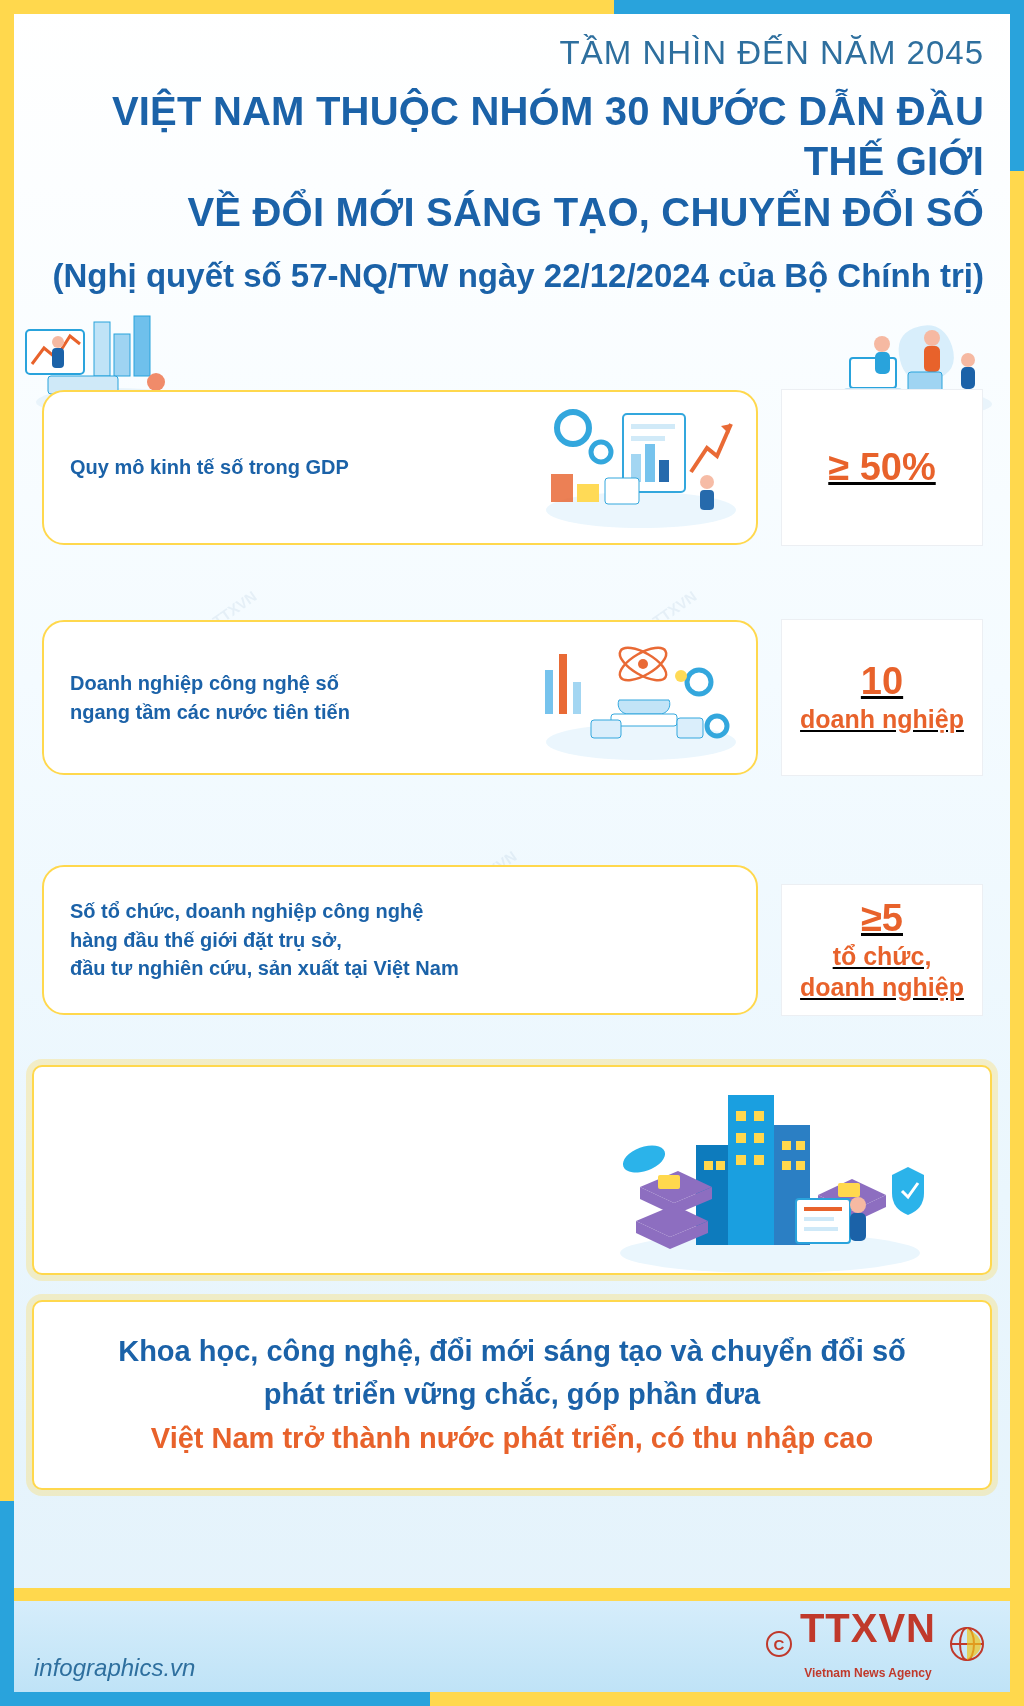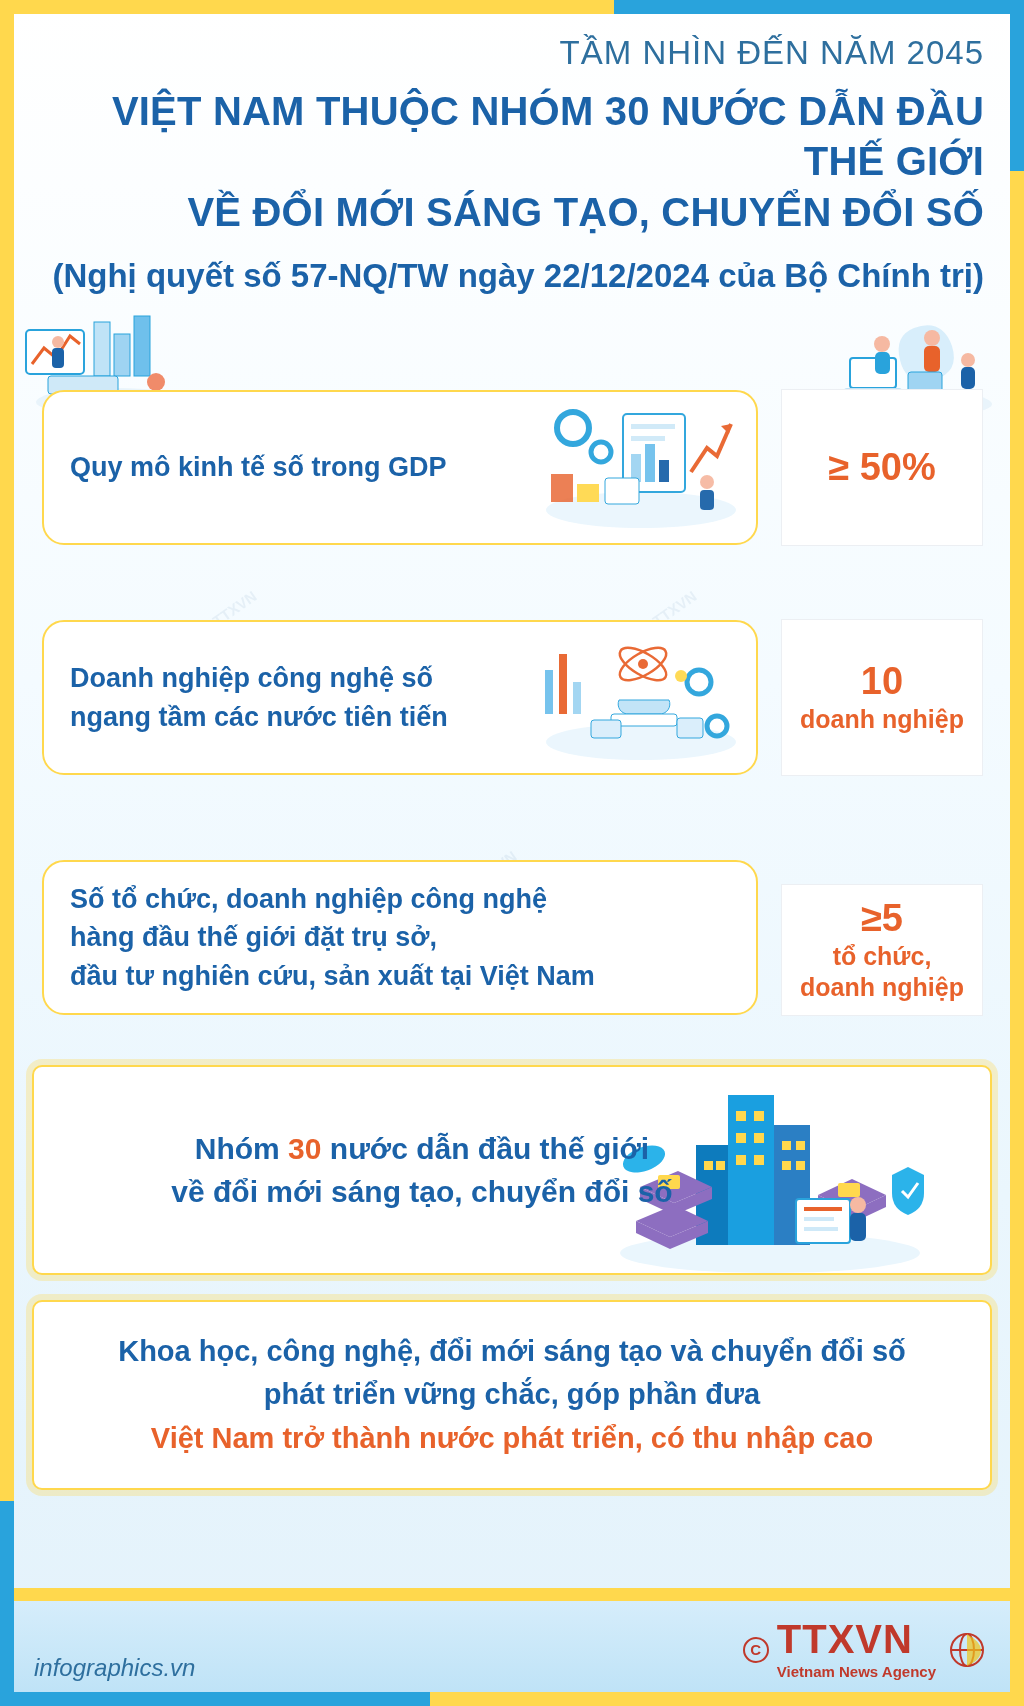--- a/index.html
+++ b/index.html
@@ -94,21 +94,21 @@
     border: 2px solid #ffd84d;
     border-radius: 22px;
     flex: 1;
     display: flex;
     align-items: center;
     padding: 18px 26px;
     min-height: 150px;
     overflow: hidden;
   }
   .card .label {
-    font-size: 27px;
+    font-size: 20px;
     font-weight: bold;
     color: #1b62a8;
     line-height: 1.42;
     max-width: 440px;
     z-index: 2;
   }
   .card .art {
     position: absolute;
     right: 10px;
     top: 50%;
@@ -123,20 +123,21 @@
     background: #ffffff;
     border: none;
     box-shadow: 0 0 0 1px #eceff3;
     display: flex;
     flex-direction: column;
     justify-content: center;
     align-items: center;
     text-align: center;
     padding: 12px 8px;
     position: relative;
+    text-decoration: underline;
   }
   .value-box .big {
     font-size: 38px;
     font-weight: bold;
     color: #e8622b;
     line-height: 1.15;
   }
   .value-box .small {
     font-size: 25px;
     font-weight: bold;
@@ -204,22 +205,22 @@
     width: 26px; height: 26px; border-radius: 50%;
     border: 2px solid #c0392b; color: #c0392b;
     font-size: 15px; font-weight: bold;
     display: flex; align-items: center; justify-content: center;
   }
   .logo .ttx {
     font-size: 40px; font-weight: bold; color: #c0392b; letter-spacing: 1px;
     line-height: 1;
   }
   .logo .vna {
-    font-size: 15px; color: #c0392b; font-weight: bold; text-align: center;
-    margin-top: 4px;
+    font-size: 12px; color: #c0392b; font-weight: bold; text-align: center;
+    margin-top: 18px;
   }
   .watermark {
     position: absolute;
     color: rgba(120,160,190,0.13);
     font-size: 15px;
     font-weight: bold;
     transform: rotate(-35deg);
     white-space: nowrap;
     pointer-events: none;
   }
@@ -411,26 +412,20 @@
           <line x1="232" y1="198" x2="206" y2="166"></line>
         </g>
       </svg>
       <div class="big">≥5</div>
       <div class="small" style="white-space:pre-line;">tổ chức,
 doanh nghiệp</div>
     </div>
   </div>
 
   <div class="banner" style="top:1065px; height:210px;">
-    <div class="btext" style="margin-right:180px;">
-      <div>
-        <span>Nhóm </span><span class="hl">30</span><span> nước dẫn đầu thế giới</span>
-      </div>
-      <div>về đổi mới sáng tạo, chuyển đổi số</div>
-    </div>
     <div class="banner-art">
       <svg viewBox="0 0 330 210" width="330" height="210">
         <ellipse cx="170" cy="186" rx="150" ry="20" fill="#eaf6fd"></ellipse>
         <rect x="128" y="28" width="46" height="150" fill="#1a9fe0"></rect>
         <rect x="174" y="58" width="36" height="120" fill="#2b7fc4"></rect>
         <rect x="96" y="78" width="32" height="100" fill="#0d7bbd"></rect>
         <g fill="#ffd84d">
           <rect x="136" y="44" width="10" height="10"></rect>
             <rect x="154" y="44" width="10" height="10"></rect>
           <rect x="136" y="66" width="10" height="10"></rect>

